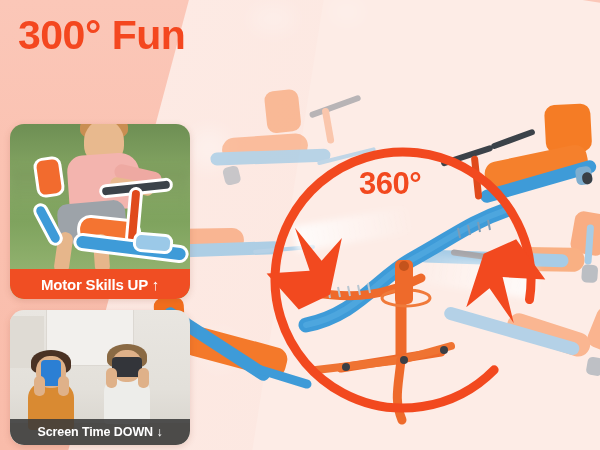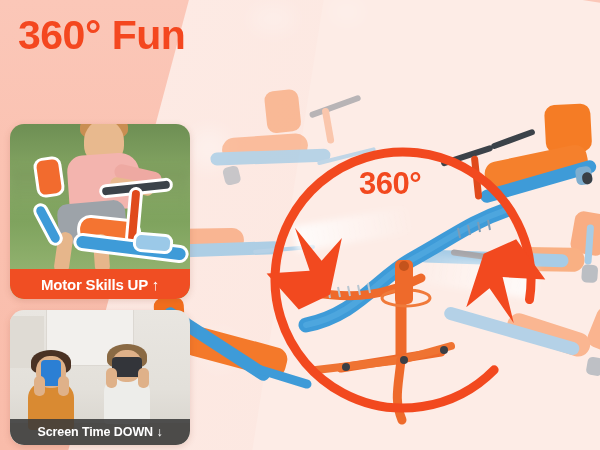--- a/index.html
+++ b/index.html
@@ -186,21 +186,21 @@
 <div id="stage">
 
   <div class="wedge-light"></div>
   <div class="wedge-light2"></div>
   <div class="bokeh b1"></div>
   <div class="bokeh b2"></div>
   <div class="bokeh b3"></div>
   <div class="bokeh b4"></div>
 
   <div class="headline">
-    <div class="l1">360° Fun</div>
+    <div class="l1">300° Fun</div>
   </div>
 
   <div class="product">
 
     <div class="ghost" style="left:-5px; top:-10px; transform:rotate(-14deg); opacity:.62;">
       <div class="u-back" style="left:62px; top:0px;  background:#F89C68; transform:rotate(8deg);"></div>
       <div class="u-seat" style="left:10px; top:40px; background:#F9A272; transform:rotate(10deg);"></div>
       <div class="u-arm" style="left:-4px; top:56px; width:120px; background:#8FC4E6; transform:rotate(12deg);"></div>
       <div class="u-hbar" style="left:104px; top:26px; background:#8E9299; transform:rotate(-6deg);"></div>
       <div class="u-post" style="left:116px; top:28px; background:#F9B08A; transform:rotate(4deg);"></div>

